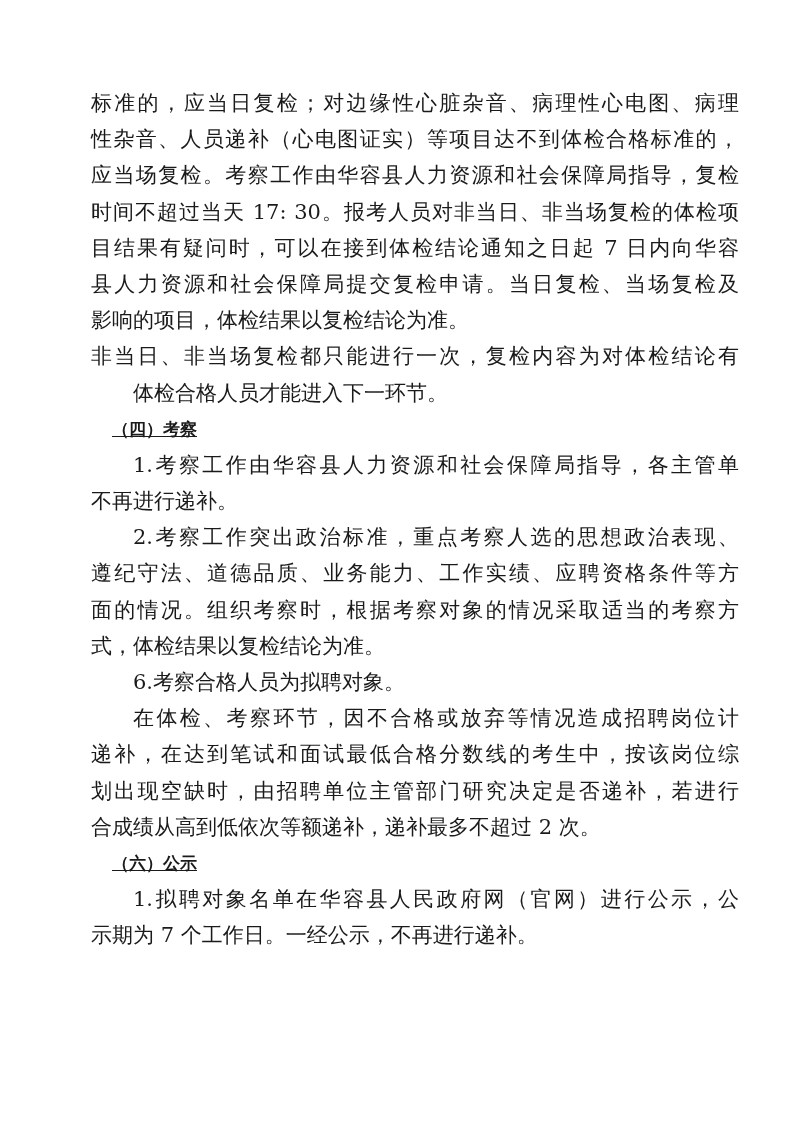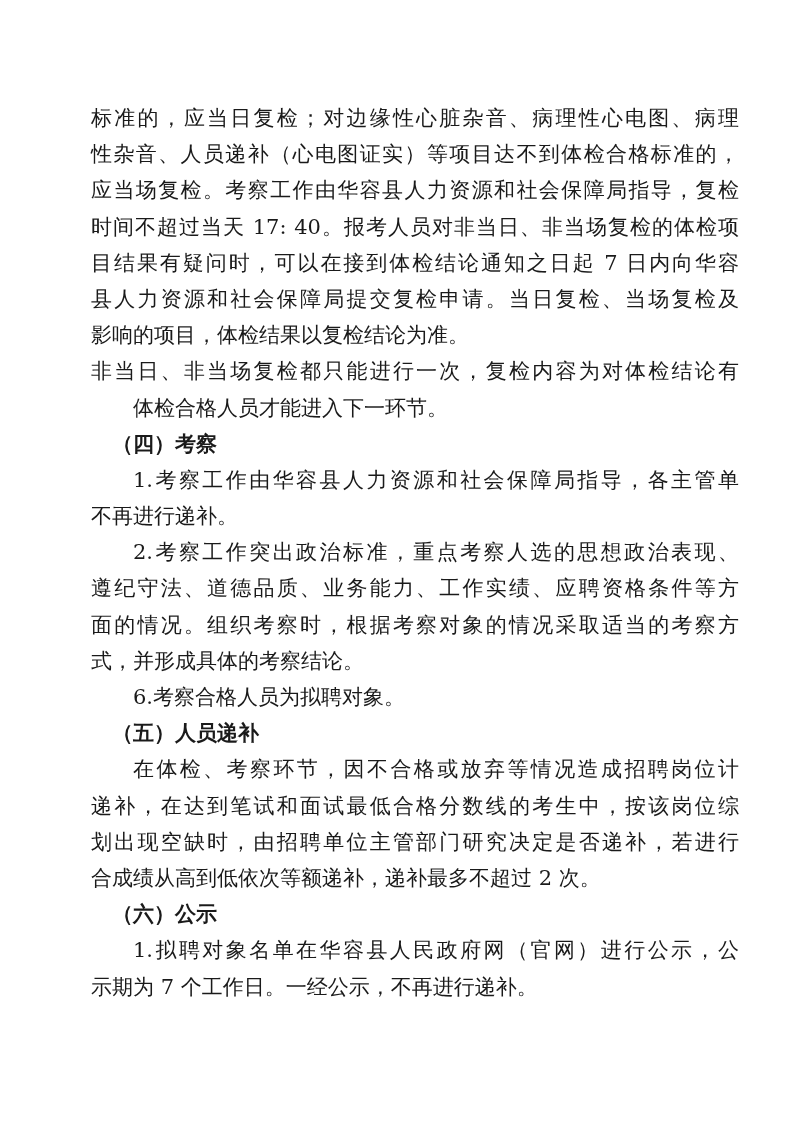--- a/index.html
+++ b/index.html
@@ -11,21 +11,21 @@
     position: relative;
     width: 793px;
     height: 1122px;
     background: #ffffff;
     overflow: hidden;
     font-family: "DejaVu Serif", "Liberation Serif", serif;
   }
   .content {
     position: absolute;
     left: 91px;
-    top: 100px;
+    top: 85px;
     width: 648px;
   }
   .line {
     height: 36.2px;
     line-height: 36.2px;
     font-size: 21px;
     text-align: left;
     white-space: nowrap;
     color: #1a1a1a;
   }
@@ -33,49 +33,49 @@
     white-space: normal;
     text-align: justify;
     text-align-last: justify;
     text-justify: inter-character;
   }
   .line.first {
     padding-left: 42px;
   }
   .line.role-heading {
     font-weight: bold;
-    font-size: 21px;
+    font-size: 17px;
+    text-decoration: underline;
   }
   .line.role-heading.first {
     padding-left: 21px;
   }
 </style>
 </head>
 <body>
 
 <div class="page">
   <div class="content" id="doc-content" style="color: rgb(26, 26, 26);">
       <div class="line role-body full"><span>标准的，应当日复检；对边缘性心脏杂音、病理性心电图、病理</span></div>
       <div class="line role-body full"><span>性杂音、人员递补（心电图证实）等项目达不到体检合格标准的，</span></div>
       <div class="line role-body full"><span>应当场复检。考察工作由华容县人力资源和社会保障局指导，复检</span></div>
-      <div class="line role-body full"><span>时间不超过当天 17: 40。报考人员对非当日、非当场复检的体检项</span></div>
+      <div class="line role-body full"><span>时间不超过当天 17: 30。报考人员对非当日、非当场复检的体检项</span></div>
       <div class="line role-body full"><span>目结果有疑问时，可以在接到体检结论通知之日起 7 日内向华容</span></div>
       <div class="line role-body full"><span>县人力资源和社会保障局提交复检申请。当日复检、当场复检及</span></div>
       <div class="line role-body"><span>影响的项目，体检结果以复检结论为准。</span></div>
       <div class="line role-body full"><span>非当日、非当场复检都只能进行一次，复检内容为对体检结论有</span></div>
       <div class="line role-body first"><span>体检合格人员才能进入下一环节。</span></div>
       <div class="line role-heading first"><span>（四）考察</span></div>
       <div class="line role-body first full"><span>1.考察工作由华容县人力资源和社会保障局指导，各主管单</span></div>
       <div class="line role-body"><span>不再进行递补。</span></div>
       <div class="line role-body first full"><span>2.考察工作突出政治标准，重点考察人选的思想政治表现、</span></div>
       <div class="line role-body full"><span>遵纪守法、道德品质、业务能力、工作实绩、应聘资格条件等方</span></div>
       <div class="line role-body full"><span>面的情况。组织考察时，根据考察对象的情况采取适当的考察方</span></div>
-      <div class="line role-body"><span>式，并形成具体的考察结论。</span></div>
+      <div class="line role-body"><span>式，体检结果以复检结论为准。</span></div>
       <div class="line role-body first"><span>6.考察合格人员为拟聘对象。</span></div>
-      <div class="line role-heading first"><span>（五）人员递补</span></div>
       <div class="line role-body first full"><span>在体检、考察环节，因不合格或放弃等情况造成招聘岗位计</span></div>
       <div class="line role-body full"><span>递补，在达到笔试和面试最低合格分数线的考生中，按该岗位综</span></div>
       <div class="line role-body full"><span>划出现空缺时，由招聘单位主管部门研究决定是否递补，若进行</span></div>
       <div class="line role-body"><span>合成绩从高到低依次等额递补，递补最多不超过 2 次。</span></div>
       <div class="line role-heading first"><span>（六）公示</span></div>
       <div class="line role-body first full"><span>1.拟聘对象名单在华容县人民政府网（官网）进行公示，公</span></div>
       <div class="line role-body"><span>示期为 7 个工作日。一经公示，不再进行递补。</span></div>
     </div>
 </div>
 

